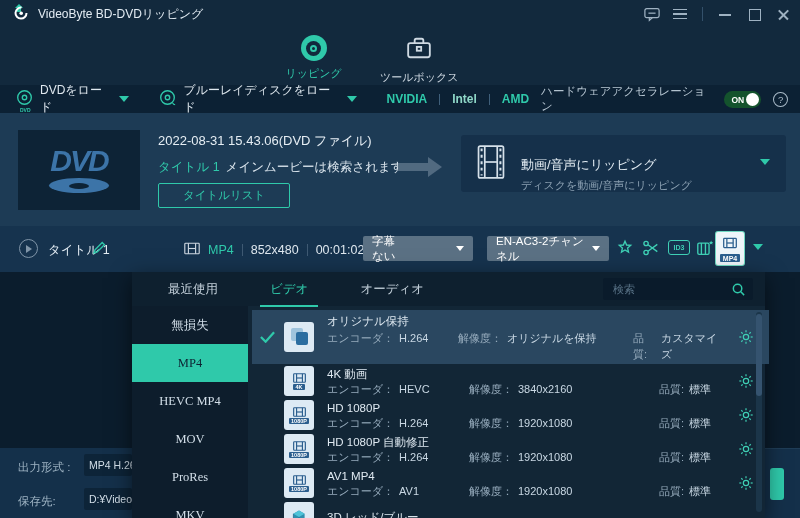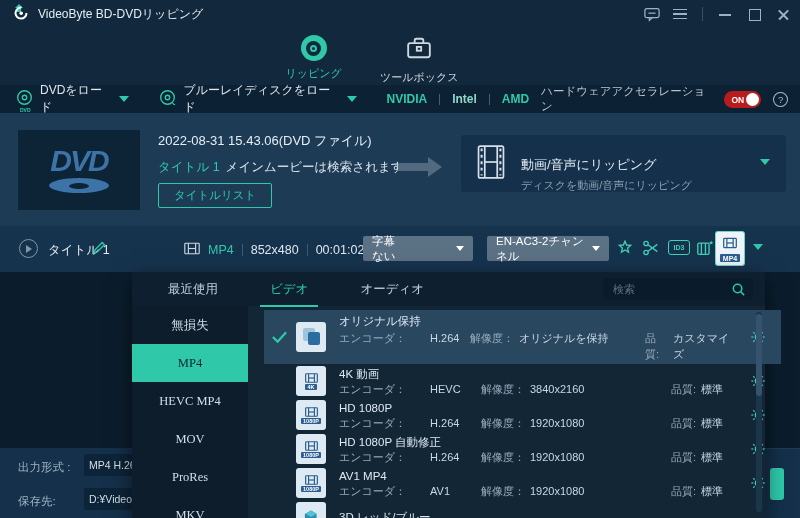--- a/index.html
+++ b/index.html
@@ -36,36 +36,36 @@
   .load-btn { display:flex; align-items:center; gap:7px; margin-right:30px; cursor:pointer; }
   .load-btn .llabel { font-size:12px; color:#dfe8ef; }
   .caret { width:0; height:0; border-left:5px solid transparent; border-right:5px solid transparent; border-top:6px solid #2fc9aa; }
   .disc-mini { position:relative; }
   .disc-mini .mini-tag { position:absolute; left:4px; bottom:-3px; font-size:5px; font-weight:bold; color:#2fc9aa; letter-spacing:0; }
   .hw-cluster { margin-left:auto; display:flex; align-items:center; gap:12px; }
   .brand { font-size:12px; font-weight:bold; color:#2fc9aa; }
   .brand.intel { color:#8fd8c8; }
   .vsep { width:1px; height:11px; background:#3f5f7a; }
   .hw-label { font-size:11.5px; color:#b9c8d4; }
-  .toggle { position:relative; width:38px; height:17px; border-radius:9px; background:#b91c1c; cursor:pointer; }
+  .toggle { position:relative; width:38px; height:17px; border-radius:9px; background:#14532d; cursor:pointer; }
   .toggle .tg-text { position:absolute; left:7px; top:4px; font-size:8.5px; font-weight:bold; color:#fff; }
   .toggle .knob { position:absolute; right:2px; top:2px; width:13px; height:13px; border-radius:50%; background:#fff; }
   .help-circle { width:15px; height:15px; border-radius:50%; border:1.2px solid #a9bac8; color:#a9bac8; font-size:9.5px; display:flex; align-items:center; justify-content:center; cursor:pointer; }
 
   
   .disc-section { position:absolute; left:0; top:113px; width:800px; height:113px; background:#1d3b55; }
   .dvd-thumb { position:absolute; left:18px; top:17px; width:122px; height:80px; background:#0d2336; display:flex; flex-direction:column; align-items:center; justify-content:center; }
   .dvd-word { font-size:30px; font-weight:800; font-style:italic; color:#3c74a8; letter-spacing:-2px; line-height:28px; }
   .dvd-ellipse { width:60px; height:15px; background:#3c74a8; border-radius:50%; margin-top:3px; display:flex; align-items:center; justify-content:center; }
   .dvd-ellipse i { display:block; width:20px; height:6px; background:#0d2336; border-radius:50%; }
   .disc-file { position:absolute; left:158px; top:19px; font-size:13px; color:#e6eef4; }
   .disc-line2 { position:absolute; left:158px; top:46px; font-size:12.5px; color:#dce6ee; display:flex; gap:6px; align-items:center; }
   .disc-line2 .hl { color:#2fc9aa; }
   .disc-help { position:absolute; left:703px; top:45px; }
-  .titlelist-btn { position:absolute; left:158px; top:70px; padding:4px 15px; border:1px solid #2fc9aa; border-radius:2px; background:transparent; color:#2fc9aa; font-size:11.5px; cursor:pointer; font-family:inherit; }
+  .titlelist-btn { position:absolute; left:158px; top:70px; padding:4px 24px; border:1px solid #2fc9aa; border-radius:2px; background:transparent; color:#2fc9aa; font-size:11.5px; cursor:pointer; font-family:inherit; }
   .flow-arrow { position:absolute; left:398px; top:44px; width:48px; height:20px; }
   .flow-arrow .bar { position:absolute; left:0; top:6px; width:30px; height:8px; background:#516a80; }
   .flow-arrow .tip { position:absolute; left:30px; top:0; width:0; height:0; border-top:10px solid transparent; border-bottom:10px solid transparent; border-left:14px solid #516a80; }
   .out-card { position:absolute; left:461px; top:22px; width:325px; height:57px; background:#15304a; border-radius:3px; display:flex; align-items:center; padding-left:16px; cursor:pointer; }
   .out-card .film-lg { color:#d6e1ea; }
   .out-texts { margin-left:16px;margin-top:22px; }
   .out-title { font-size:13px; color:#e3ecf3; }
   .out-sub { font-size:11px; color:#8ba0b2; margin-top:4px; }
   .out-card .caret { position:absolute; right:16px; top:24px; }
 
@@ -113,38 +113,38 @@
   .pop-tab { position:relative; font-size:12.5px; color:#c3d0da; cursor:pointer; padding:9px 4px;font-family:Liberation Mono, monospace; }
   .pop-tab.active { color:#2fc9aa; }
   .pop-tab.active::after { content:""; position:absolute; left:-6px; right:-6px; bottom:0; height:2px; background:#2fc9aa; }
   .search-box { position:absolute; right:12px; top:6px; width:150px; height:22px; background:#0a1b2b; border-radius:2px; }
   .search-box input { width:100%; height:100%; background:transparent; border:none; outline:none; color:#cfdce7; font-size:11px; padding:0 26px 0 10px; font-family:inherit; }
   .search-box input::placeholder { color:#5b7589; }
   .mag { position:absolute; right:7px; top:4px; color:#2fc9aa; cursor:pointer; }
   .pop-side { position:absolute; left:0; top:34px; width:116px; height:212px; background:#0d1d2c; overflow:hidden; }
   .side-item { height:38px; display:flex; align-items:center; justify-content:center; font-size:12.5px; color:#d3dfe9; cursor:pointer;font-family:Liberation Serif, serif; }
   .side-item.selected { background:#2fc9aa; color:#0d2433; }
-  .pop-list { position:absolute; left:132px; top:34px; width:517px; height:212px; overflow:hidden; padding-top:4px; }
+  .pop-list { position:absolute; left:120px; top:34px; width:517px; height:212px; overflow:hidden; padding-top:4px; }
   .prow { display:flex; align-items:center; height:34px; padding-left:8px; cursor:pointer; }
   .prow.selected { height:54px; background:#2a4760; }
   .pcheck { width:24px; color:#2fc9aa; display:flex; align-items:center; }
   .ficon { width:30px; height:30px; background:#ddeaf4; border-radius:3px; display:flex; flex-direction:column; align-items:center; justify-content:center; margin-right:13px; flex:none; }
   .ficon .fglyph { color:#2b5e8e; line-height:0; }
   .ficon .fbadge { font-size:5.5px; font-weight:bold; color:#fff; background:#2b5e8e; border-radius:1px; padding:0 2px; margin-top:1px; letter-spacing:0; }
   .orig-ic { position:relative; width:30px; height:30px; background:#ddeaf4; border-radius:3px; margin-right:13px; flex:none; }
   .orig-ic .sqA { position:absolute; left:7px; top:6px; width:12px; height:13px; background:#9fc4dd; border-radius:2px; }
   .orig-ic .sqB { position:absolute; left:12px; top:10px; width:12px; height:13px; background:#2b6da0; border-radius:2px; }
   .rtext { flex:1; min-width:0; }
   .rname { font-size:11.5px; color:#dfe9f1; line-height:15px; }
   .prow.selected .rname { line-height:18px; }
   .rdet { display:flex; font-size:11px; line-height:14px; }
   .prow.selected .rdet { line-height:16px; }
   .rdet .lab { color:#96abbc; margin-right:5px; }
   .rdet .val { color:#c9d8e4; }
-  .dcol1 { width:142px; display:flex;gap:19px; }
+  .dcol1 { width:142px; display:flex; }
   .dcol2 { width:190px; display:flex; }
   .dcol3 { display:flex; }
   .gear { width:46px; color:#3fd0b5; display:flex; justify-content:center; cursor:pointer; flex:none; }
   .pop-scroll { position:absolute; right:3px; top:40px; width:6px; height:200px; background:#1b3549; border-radius:3px; }
   .pop-scroll .thumb { position:absolute; left:0; top:2px; width:6px; height:82px; background:#35536f; border-radius:3px; cursor:pointer; }
 </style>
 </head>
 <body>
 
 <div id="app">

